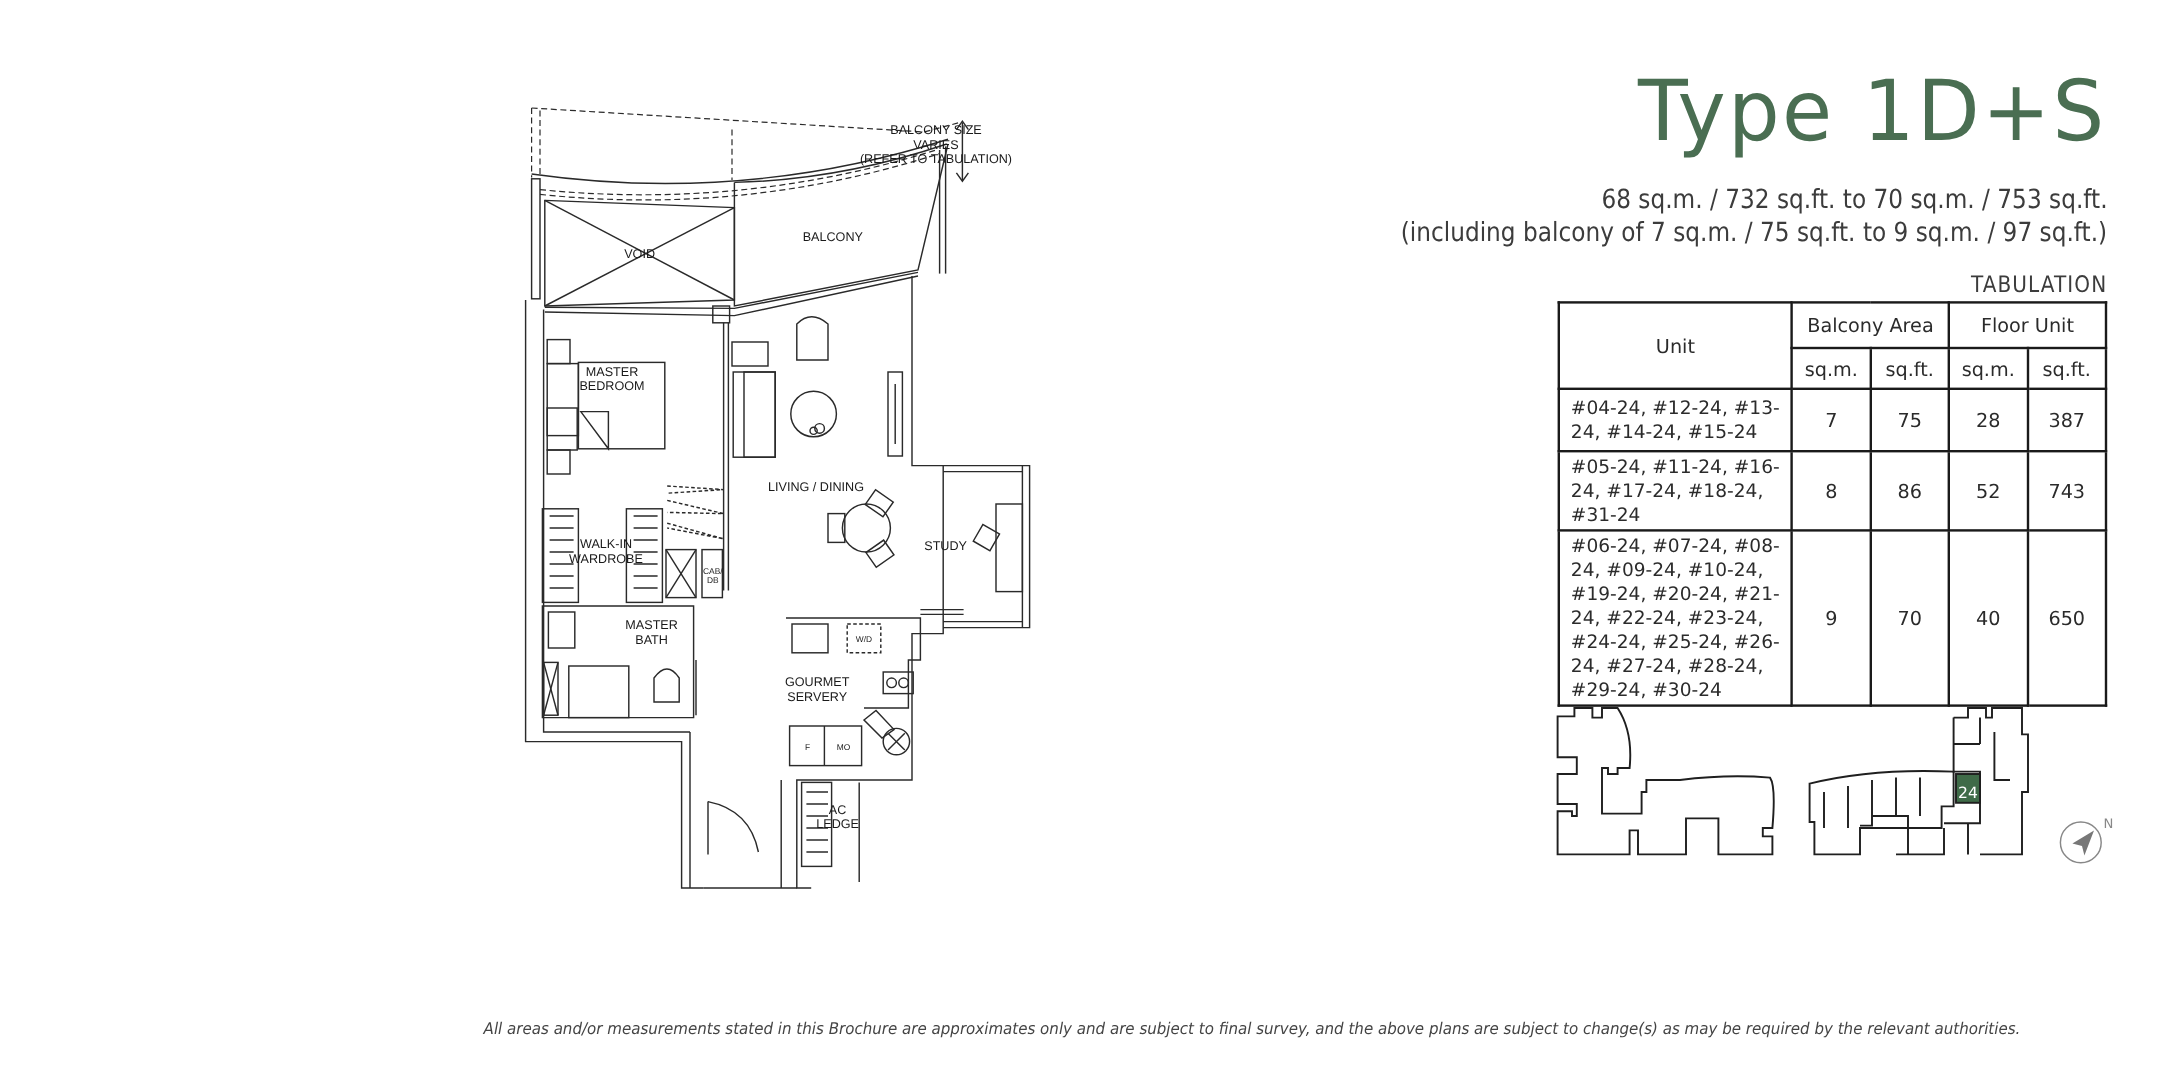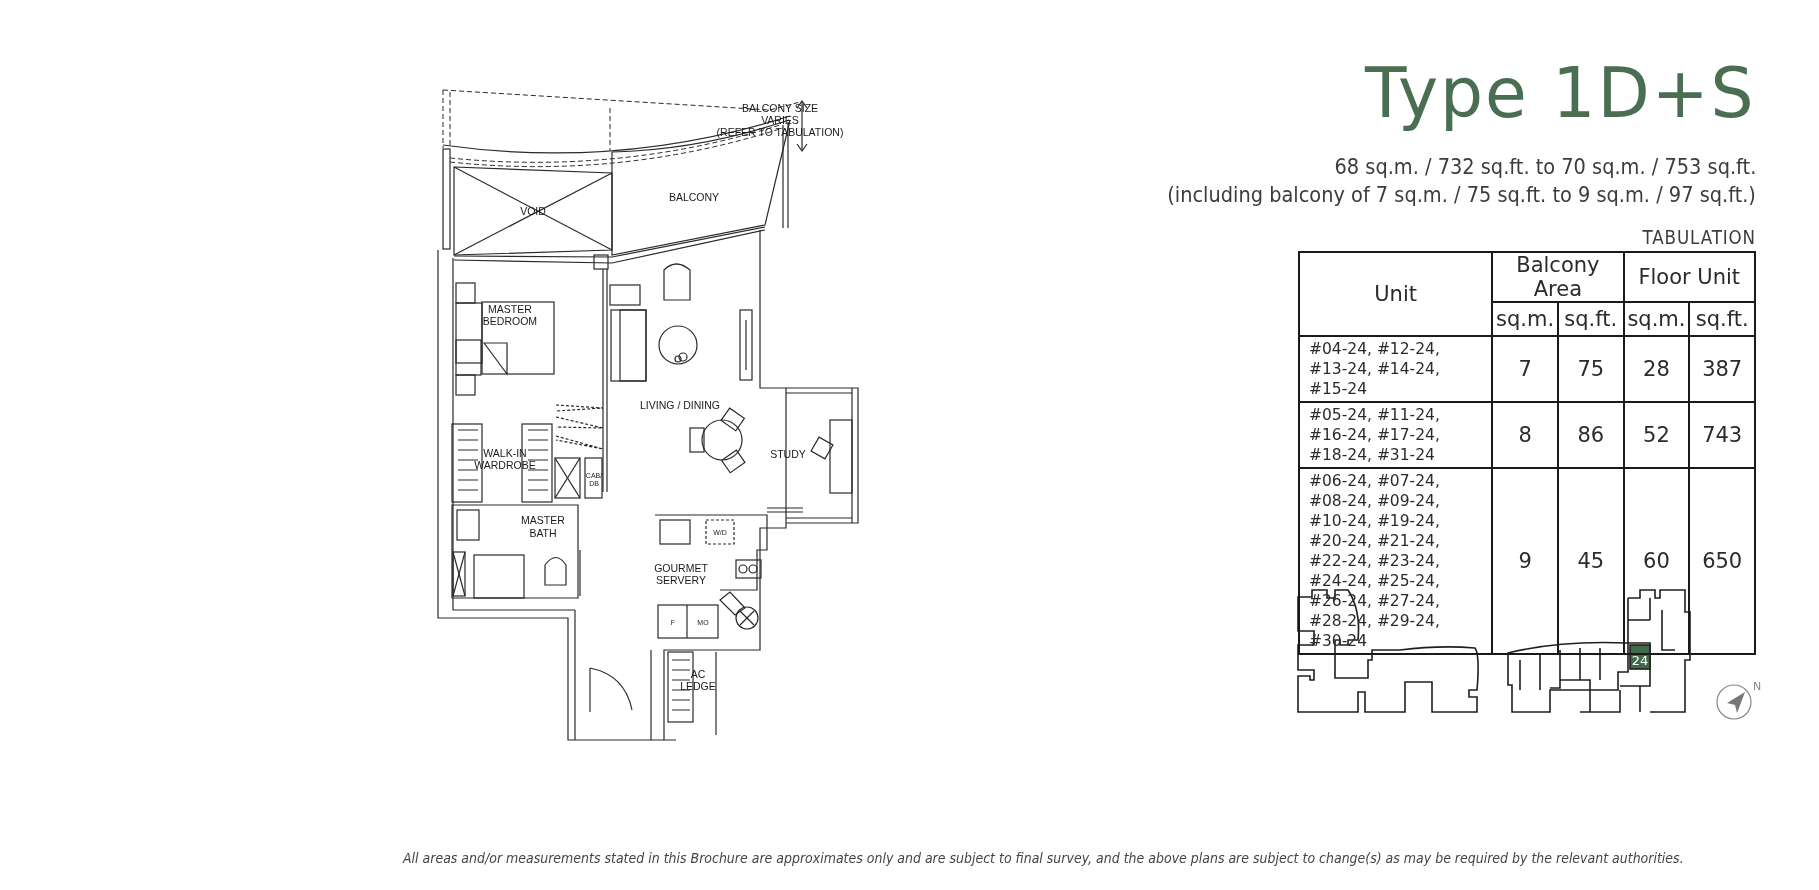--- a/index.html
+++ b/index.html
@@ -3,21 +3,21 @@
 <meta charset="utf-8">
 <style>
   html, body { margin:0; padding:0; background:#ffffff; }
   body { width:1819px; height:890px; position:relative; overflow:hidden; font-family:"Liberation Sans", sans-serif; color:#2b2b2b; }
   .abs { position:absolute; }
   #floorplan { position:absolute; left:0; top:0; }
   .title { right:63px; top:58px; font-size:70px; font-weight:300; letter-spacing:2px; color:#4a6e52; font-family:"DejaVu Sans", sans-serif; font-weight:normal; transform:scaleX(0.97); transform-origin:right; line-height:1; }
   .area-line { right:63px; font-size:22px; color:#3c3c3c; font-family:"DejaVu Sans", sans-serif; text-align:right; white-space:nowrap; line-height:1; transform:scaleX(0.88); transform-origin:right; }
   .tab-label { right:63px; top:226px; font-size:19px; color:#3c3c3c; letter-spacing:1px; font-family:"DejaVu Sans", sans-serif; transform:scaleX(0.88); transform-origin:right; }
   table.tab { position:absolute; left:1298px; top:251px; width:458px; height:313px; border-collapse:collapse; font-family:"DejaVu Sans", sans-serif; color:#2b2b2b; }
-  table.tab td, table.tab th { border:2px solid #1a1a1a; font-weight:normal; text-align:center; font-size:21px; padding:0; }
+  table.tab td, table.tab th { border:2px solid #1a1a1a; font-weight:normal; text-align:center; font-size:16px; padding:0; }
   table.tab td.unit { text-align:left; padding:2px 9px; line-height:20px; font-size:15.5px; }
   .footer { left:403px; top:850px; font-size:13.5px; font-style:italic; color:#444; white-space:nowrap; font-family:"DejaVu Sans", sans-serif; transform:scaleX(0.93); transform-origin:left; }
   .plan-label { font-size:10.5px; fill:#1a1a1a; font-family:"Liberation Sans", sans-serif; }
 </style>
 </head>
 <body>
 
 <svg id="floorplan" width="1819" height="890" viewBox="0 0 1819 890">
   <g fill="none" stroke="#2a2a2a" stroke-width="1.2">
 
@@ -204,20 +204,20 @@
   <tr style="height:52px;padding-left:12px;">
     <td class="unit">#05-24, #11-24, #16-24, #17-24, #18-24, #31-24</td>
     <td>8</td>
     <td>86</td>
     <td>52</td>
     <td>743</td>
   </tr>
   <tr>
     <td class="unit">#06-24, #07-24, #08-24, #09-24, #10-24, #19-24, #20-24, #21-24, #22-24, #23-24, #24-24, #25-24, #26-24, #27-24, #28-24, #29-24, #30-24</td>
     <td>9</td>
-    <td>45</td>
-    <td>60</td>
+    <td>70</td>
+    <td>40</td>
     <td>650</td>
   </tr>
 </tbody>
   </table>
 
 <div class="abs footer">All areas and/or measurements stated in this Brochure are approximates only and are subject to final survey, and the above plans are subject to change(s) as may be required by the relevant authorities.</div>
 
 </body></html>

